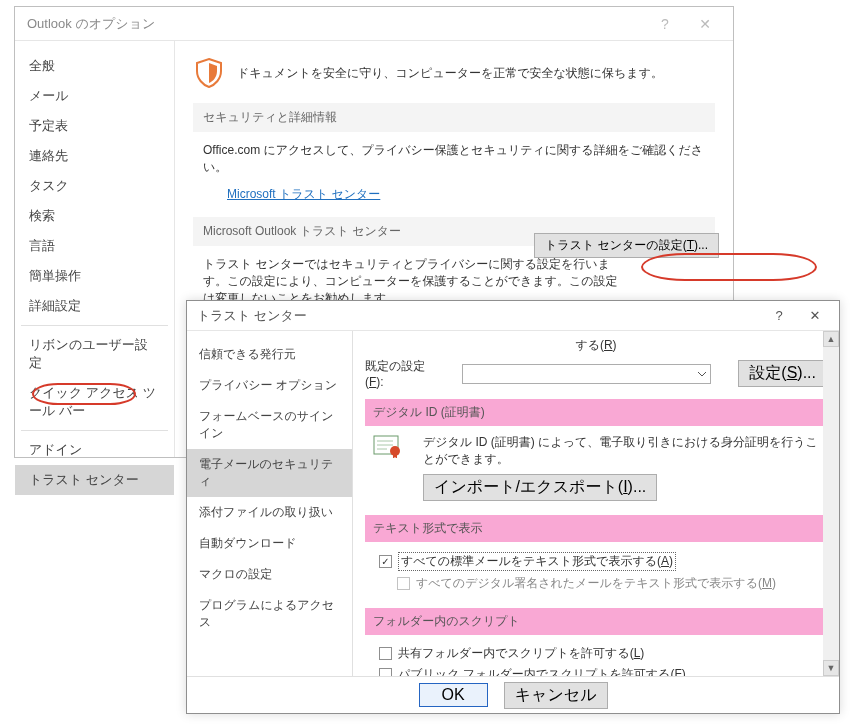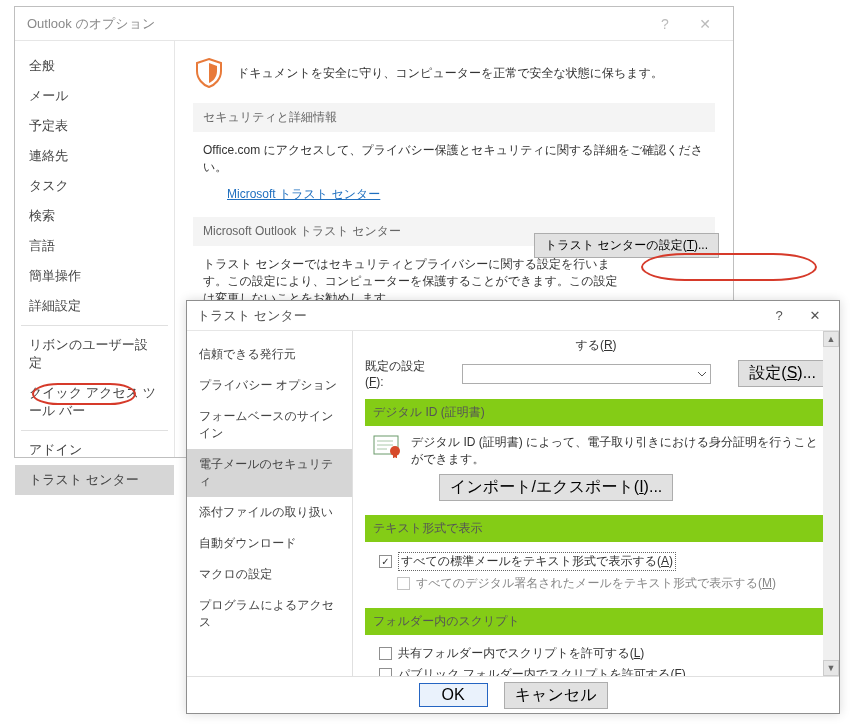--- a/index.html
+++ b/index.html
@@ -53,23 +53,23 @@
 
   .front-body { display: flex; height: calc(100% - 30px - 36px); border-bottom: 1px solid #e0e0e0; }
   .sidebar-front { width: 166px; border-right: 1px solid #e0e0e0; padding-top: 8px; }
   .sidebar-front .item { padding: 7px 12px; font-size: 12px; color: #444; }
   .sidebar-front .item.selected { background: #d6d6d6; }
 
   .content-front { flex: 1; position: relative; padding: 6px 12px 6px 12px; overflow: hidden; }
   .content-front .row { display: flex; align-items: center; gap: 8px; }
   .select-box { flex: 1; height: 20px; border: 1px solid #adadad; background: #fff; display: flex; align-items: center; justify-content: flex-end; padding: 0 4px; }
   .btn { padding: 2px 10px; font-size: 16px; border: 1px solid #adadad; background: #e1e1e1; }
-  .sec { background: #84cc16; color: #555; padding: 5px 8px; margin-top: 10px; font-size: 12px; }
+  .sec { background: #f9a8d4; color: #555; padding: 5px 8px; margin-top: 10px; font-size: 12px; }
   .indented { padding: 8px 8px 4px 8px; }
-  .cert-row { display: flex; gap: 8px; align-items: flex-start; }
+  .cert-row { display: flex; gap: 20px; align-items: flex-start; }
   .cert-icon { width: 30px; height: 24px; }
   .cb-row { display: flex; align-items: center; gap: 6px; padding: 2px 6px; font-size: 12px; }
   .cb { width: 13px; height: 13px; border: 1px solid #8f8f8f; display: inline-flex; align-items: center; justify-content: center; font-size: 10px; color: #333; }
   .u { text-decoration: underline; }
   .sel-label { border: 1px dotted #666; padding: 0 2px; }
 
   .footer-front { height: 36px; display: flex; align-items: center; justify-content: center; gap: 16px; padding: 0 10px; }
   .footer-front .btn.ok { border: 1px solid #2565c2; background: #eaf2fc; padding: 2px 22px; }
 
   .scrollbar { position: absolute; right: 0; top: 0; bottom: 0; width: 16px; background: #f0f0f0; display: flex; flex-direction: column; align-items: center; }
@@ -177,21 +177,21 @@
           <svg class="cert-icon" viewBox="0 0 30 24">
             <rect x="1" y="2" width="24" height="18" fill="#fff" stroke="#6a9a6a" stroke-width="1"></rect>
             <line x1="4" y1="7" x2="20" y2="7" stroke="#aac8aa"></line>
             <line x1="4" y1="11" x2="20" y2="11" stroke="#aac8aa"></line>
             <line x1="4" y1="15" x2="14" y2="15" stroke="#aac8aa"></line>
             <circle cx="22" cy="17" r="5" fill="#d64a2a"></circle>
             <path d="M20 21 L20 25 L22 23 L24 25 L24 21 Z" fill="#d64a2a"></path>
           </svg>
           <div style="flex:1;">
             <div>デジタル ID (証明書) によって、電子取り引きにおける身分証明を行うことができます。</div>
-            <button class="btn" style="margin-top:6px;margin-left:28px;">
+            <button class="btn" style="margin-top:6px;">
               <span>インポート/エクスポート(</span><span class="u">I</span><span>)...</span>
             </button>
           </div>
         </div>
       </div>
 
       <div class="sec">テキスト形式で表示</div>
       <div class="indented">
         <div class="cb-row">
           <span class="cb">✓</span>

